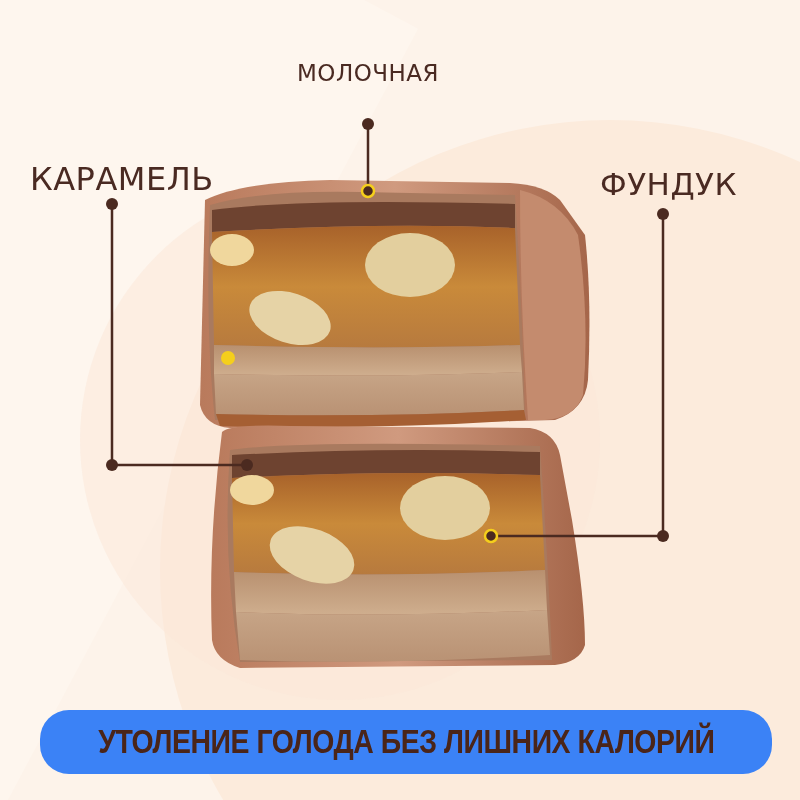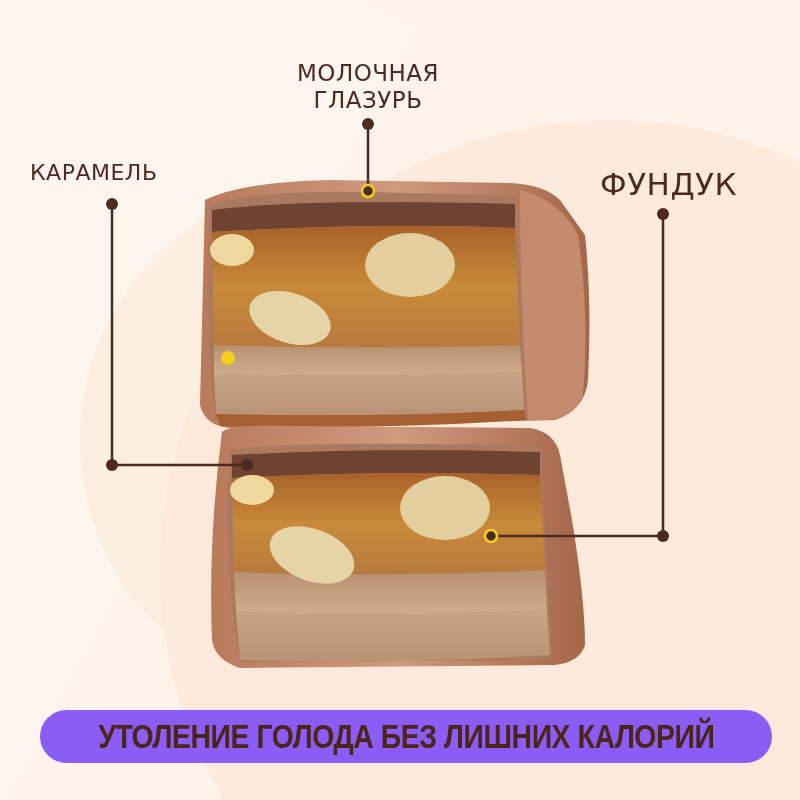--- a/index.html
+++ b/index.html
@@ -5,27 +5,27 @@
   html, body { margin:0; padding:0; }
   body { width:800px; height:800px; overflow:hidden; position:relative; background:#fdf3ea; font-family:"Liberation Sans", sans-serif; }
   .bg { position:absolute; inset:0; overflow:hidden; }
   .bg-shape { position:absolute; }
   .bg-1 { left:-200px; top:-300px; width:700px; height:1400px; background:#fef6ee; transform:rotate(28deg); transform-origin:top left; }
   .bg-2 { right:-260px; top:120px; width:900px; height:900px; border-radius:50%; background:#fcebdc; }
   .bg-3 { left:80px; top:180px; width:520px; height:520px; border-radius:50%; background:#fbe8d8; opacity:.55; }
 
   .label { position:absolute; color:#4a2a22; font-weight:400; letter-spacing:0.5px; text-transform:uppercase; font-family:"DejaVu Sans", sans-serif; }
   .label-glaze { left:268px; top:60px; width:200px; text-align:center; font-size:23px; line-height:27px; }
-  .label-caramel { left:30px; top:160px; font-size:22px; }
+  .label-caramel { left:30px; top:160px; font-size:32px; }
   .label-hazelnut { left:600px; top:166px; font-size:31px; }
 
   svg.lines { position:absolute; left:0; top:0; width:800px; height:800px; pointer-events:none; }
 
   .bar { position:absolute; }
-  .pill { position:absolute; left:40px; top:710px; width:732px; height:53px; border-radius:29px; background:#8b5cf6; display:flex; align-items:center; justify-content:center; }
+  .pill { position:absolute; left:40px; top:710px; width:732px; height:64px; border-radius:29px; background:#3b82f6; display:flex; align-items:center; justify-content:center; }
   .pill-text { color:#4a2519; font-family:"Liberation Sans", sans-serif; font-weight:700; font-size:33px; letter-spacing:-0.5px; transform:scaleX(0.86); white-space:nowrap; }
 </style>
 </head>
 <body>
 
 <div class="bg">
   <div class="bg-shape bg-1"></div>
   <div class="bg-shape bg-2"></div>
   <div class="bg-shape bg-3"></div>
 </div>
@@ -95,20 +95,19 @@
     <polyline points="663,214 663,536 490,536" fill="none" stroke="#4b2a20" stroke-width="2.5"></polyline>
     <circle cx="663" cy="214" r="6" fill="#4b2a20"></circle>
     <circle cx="663" cy="536" r="6" fill="#4b2a20"></circle>
     <circle cx="491" cy="536" r="6" fill="#4b2a20" stroke="#f5cf1c" stroke-width="2.5"></circle>
   </g>
   <circle cx="228" cy="358" r="7" fill="#f5cf1c"></circle>
 </svg>
 
 <div class="label label-glaze">
   <div>МОЛОЧНАЯ</div>
-  <div>ГЛАЗУРЬ</div>
 </div>
 <div class="label label-caramel">КАРАМЕЛЬ</div>
 <div class="label label-hazelnut">ФУНДУК</div>
 
 <div class="pill">
   <span class="pill-text">УТОЛЕНИЕ ГОЛОДА БЕЗ ЛИШНИХ КАЛОРИЙ</span>
 </div>
 
 </body></html>

